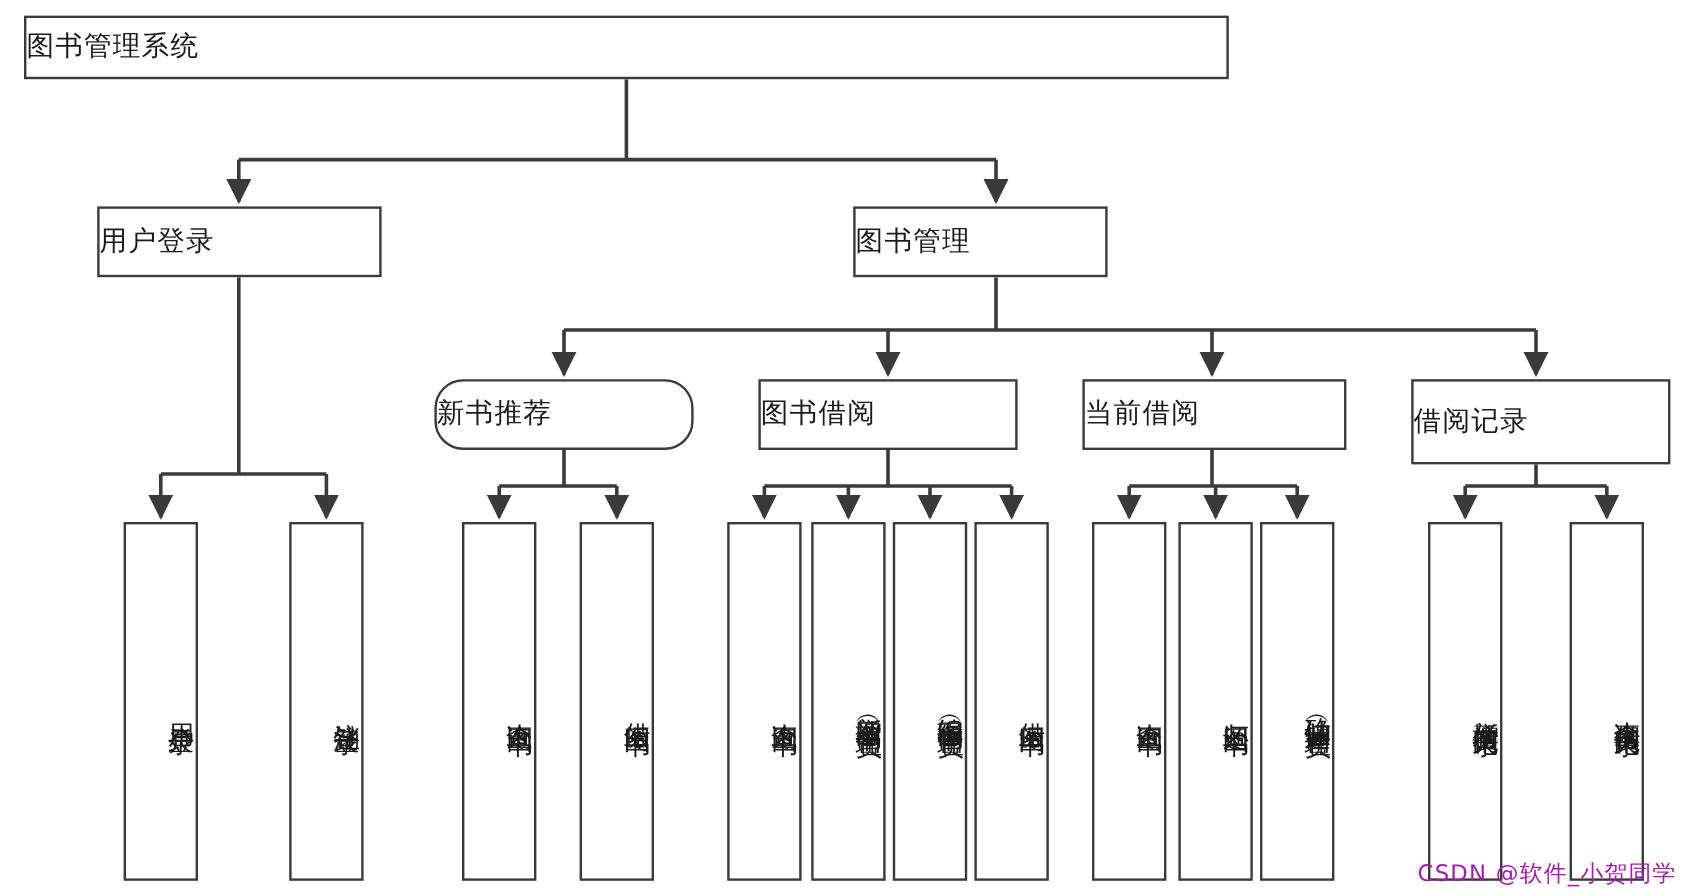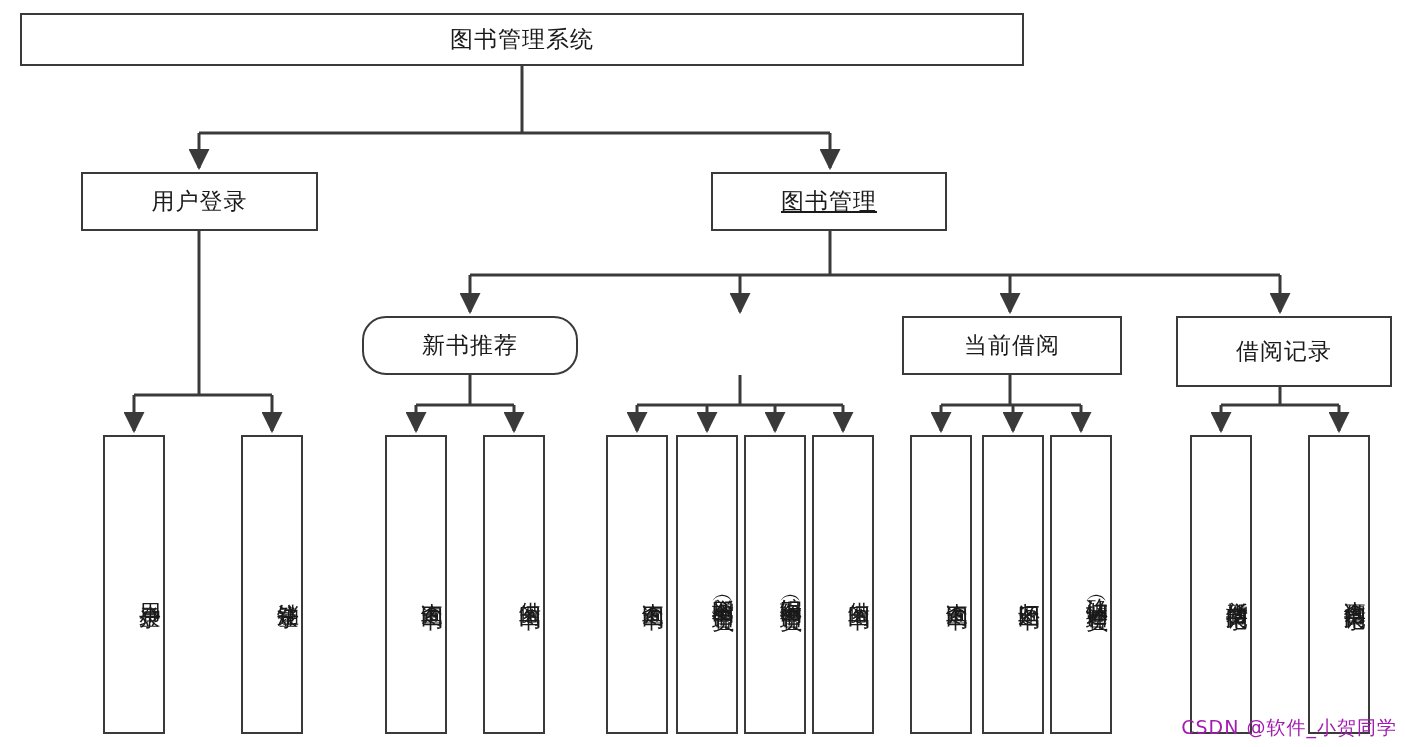--- a/index.html
+++ b/index.html
@@ -25,21 +25,20 @@
     height: 747px;
     pointer-events: none;
   }
   .node {
     position: absolute;
     box-sizing: border-box;
     border: 2px solid #3a3a3a;
     background: #ffffff;
     display: flex;
     align-items: center;
-    justify-content: center;
     color: #1a1a1a;
   }
   .node-h {
     font-size: 23px;
     line-height: 1.1;
     letter-spacing: 1px;
   }
   .node-v {
     font-size: 22px;
     line-height: 1.18;
@@ -120,26 +119,29 @@
     </g>
   </svg>
 
   <div class="node node-h" style="left: 20px; top: 13px; width: 1004px; height: 53px;">
     <span>图书管理系统</span>
   </div>
 
   <div class="node node-h" style="left: 81px; top: 172px; width: 237px; height: 59px;">
     <span>用户登录</span>
   </div>
-  <div class="node node-h" style="left: 711px; top: 172px; width: 236px; height: 59px; text-decoration: underline;">
+  <div class="node node-h" style="left: 711px; top: 172px; width: 212px; height: 59px;">
     <span>图书管理</span>
   </div>
 
   <div class="node node-h" style="left: 362px; top: 316px; width: 216px; height: 59px; border-radius: 24px;">
     <span>新书推荐</span>
+  </div>
+  <div class="node node-h" style="left: 632px; top: 316px; width: 216px; height: 59px;">
+    <span>图书借阅</span>
   </div>
   <div class="node node-h" style="left: 902px; top: 316px; width: 220px; height: 59px;">
     <span>当前借阅</span>
   </div>
   <div class="node node-h" style="left: 1176px; top: 316px; width: 216px; height: 71px;">
     <span>借阅记录</span>
   </div>
 
   <div class="node node-v" style="left: 103px; top: 435px; width: 62px; height: 299px;">
     <span>用户登录</span>

